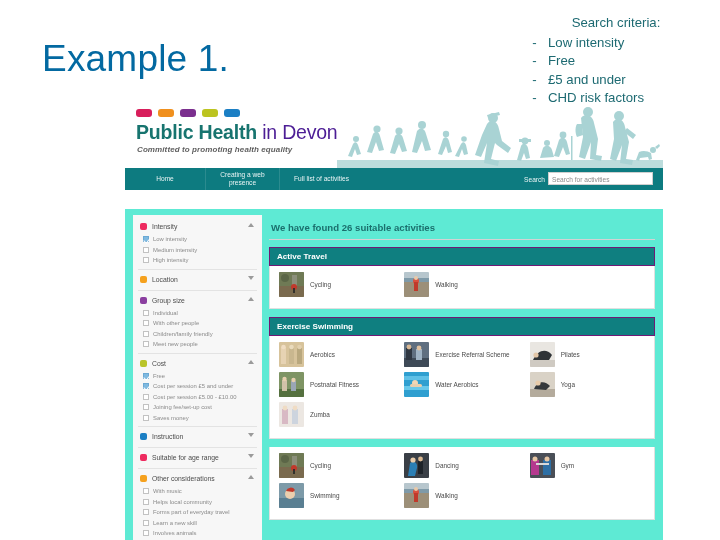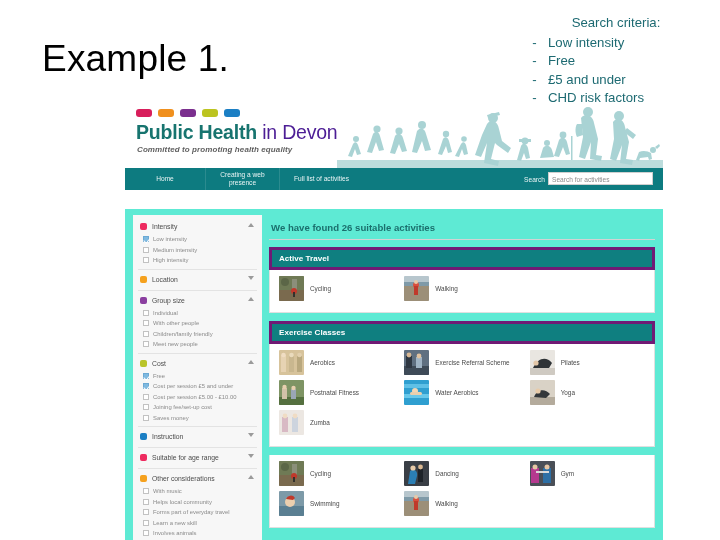--- a/index.html
+++ b/index.html
@@ -6,21 +6,21 @@
   body{
     width:720px;height:540px;overflow:hidden;background:#ffffff;
     font-family:"Liberation Sans", sans-serif;
     position:relative;
   }
   
   #slide{position:absolute;inset:0;background:#fff;}
 
   .slide-title{
     position:absolute;left:42px;top:38px;
-    font-size:37px;color:#000000;letter-spacing:.2px;
+    font-size:37px;color:#0369a1;letter-spacing:.2px;
     white-space:nowrap;
   }
 
   .criteria{
     position:absolute;left:521px;top:14px;width:190px;
     color:#1d6a72;font-size:13.2px;line-height:18.6px;text-align:center;
   }
   .criteria .crit-head{margin:0 0 1px 0;}
   .criteria ul{list-style:none;margin:0;padding:0;}
   .criteria li{display:flex;}
@@ -92,21 +92,21 @@
   .olabel{font-size:5.9px;color:#8b8b8b;white-space:nowrap;}
   .fsep{height:1px;background:#e3e3e3;margin:3px 5px 2px 5px;}
 
   
   .results{position:absolute;left:144px;top:6px;right:8px;bottom:-40px;overflow:hidden;}
   .results-title{font-size:9.6px;font-weight:bold;color:#1b6f6d;padding:7px 2px 6px 2px;}
   .results-rule{height:1px;background:#d3d3d3;margin:0 0 7px 0;}
   .cat{margin-bottom:8px;}
   .cat-head{
     background:#0f7f80;color:#ffffff;font-size:8.1px;font-weight:bold;
-    padding:4px 0 4px 7px;border:3px solid #701a75;box-sizing:border-box;
+    padding:4px 0 4px 7px;border:1px solid #701a75;box-sizing:border-box;
   }
   .cat-body{background:#fff;border:1px solid #e0e0e0;border-top:none;padding:6px 4px 6px 4px;}
   .grid{display:flex;flex-wrap:wrap;}
   .tile{width:33.33%;display:flex;align-items:center;margin-bottom:5px;box-sizing:border-box;padding-left:5px;}
   .thumb{width:25px;height:25px;flex:0 0 25px;margin-right:6px;overflow:hidden;border-radius:1px;}
   .thumb svg{display:block;}
   .tlabel{font-size:6.4px;color:#4a4a4a;line-height:7.6px;}
 </style>
 </head>
 <body>
@@ -387,21 +387,21 @@
                       <circle cx="12" cy="6" r="2" fill="#e8c9a8"></circle>
                     </svg>
                 </span>
                 <span class="tlabel">Walking</span>
               </div>
             </div>
           </div>
         </div>
 
         <div class="cat">
-          <div class="cat-head">Exercise Classes</div>
+          <div class="cat-head">Exercise Swimming</div>
           <div class="cat-body">
             <div class="grid">
               <div class="tile">
                 <span class="thumb">
                   <svg width="25" height="25" viewBox="0 0 25 25">
                       <rect width="25" height="25" fill="#d7c39b"></rect>
                       <rect x="2" y="5" width="5" height="17" fill="#e7d3b3"></rect>
                       <circle cx="4.5" cy="5" r="2.3" fill="#f0ddc2"></circle>
                       <rect x="10" y="6" width="5" height="16" fill="#c9b78f"></rect>
                       <circle cx="12.5" cy="5" r="2.3" fill="#eadbbd"></circle>

